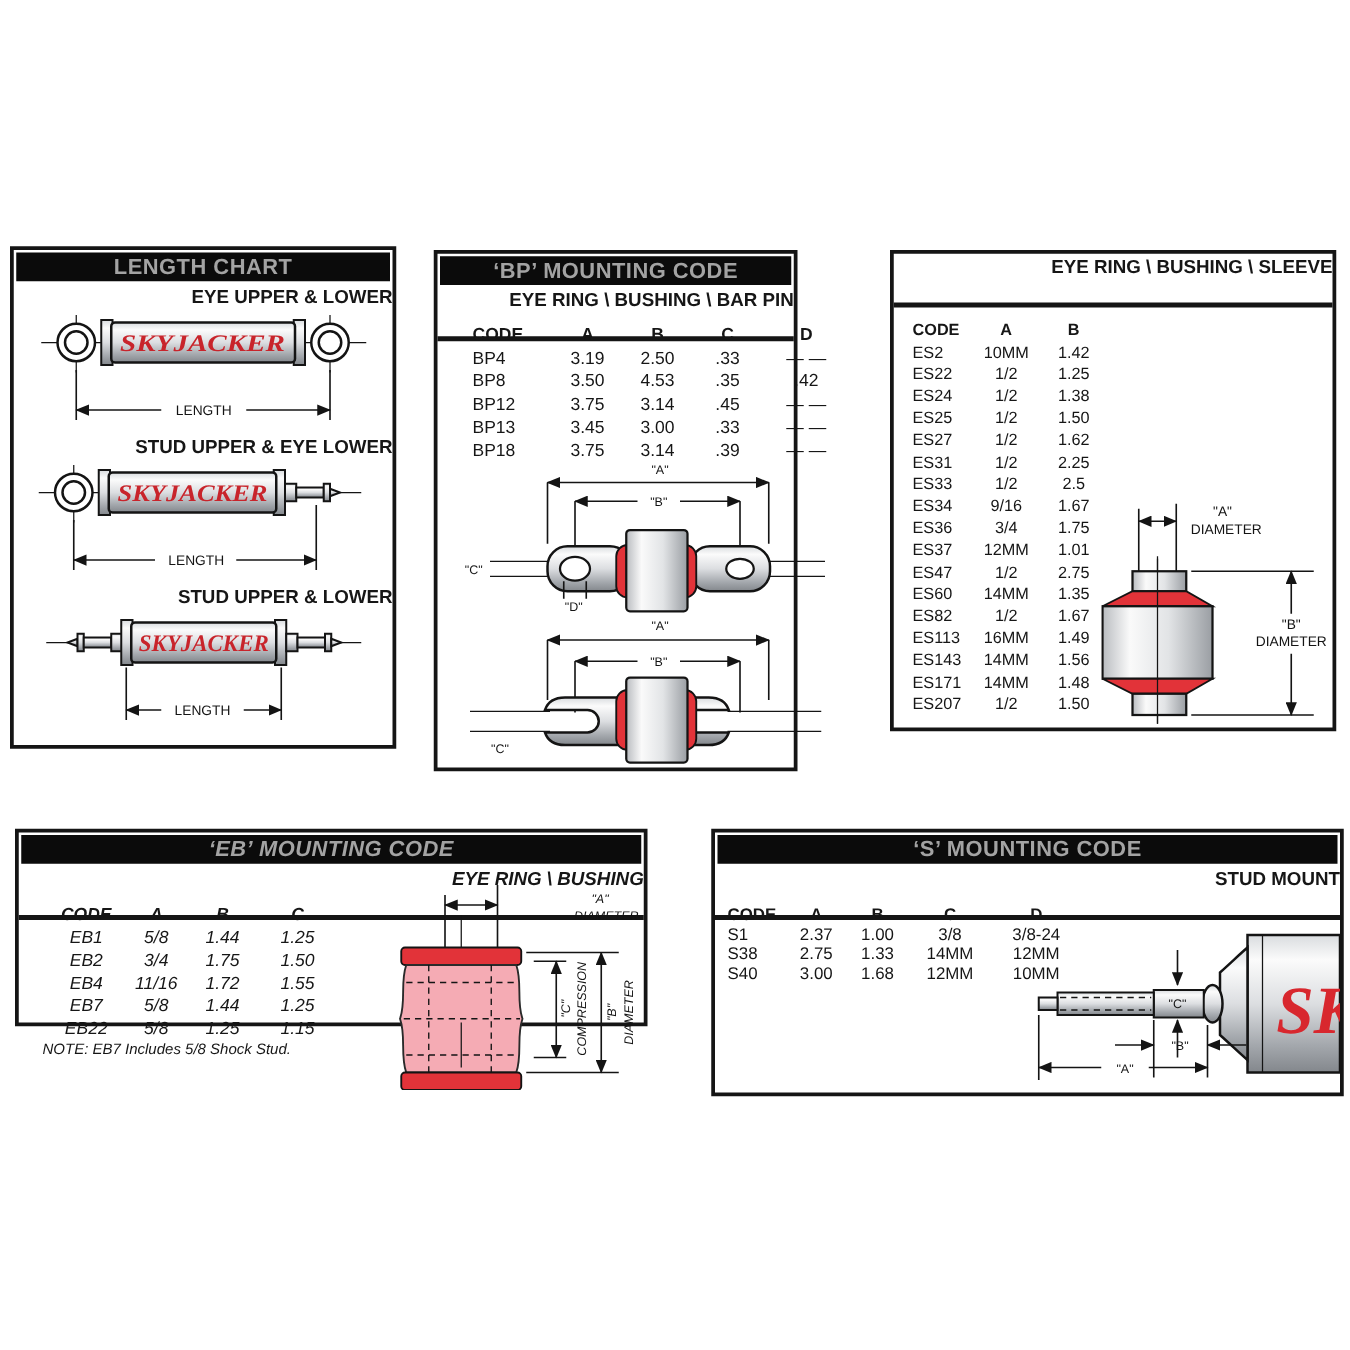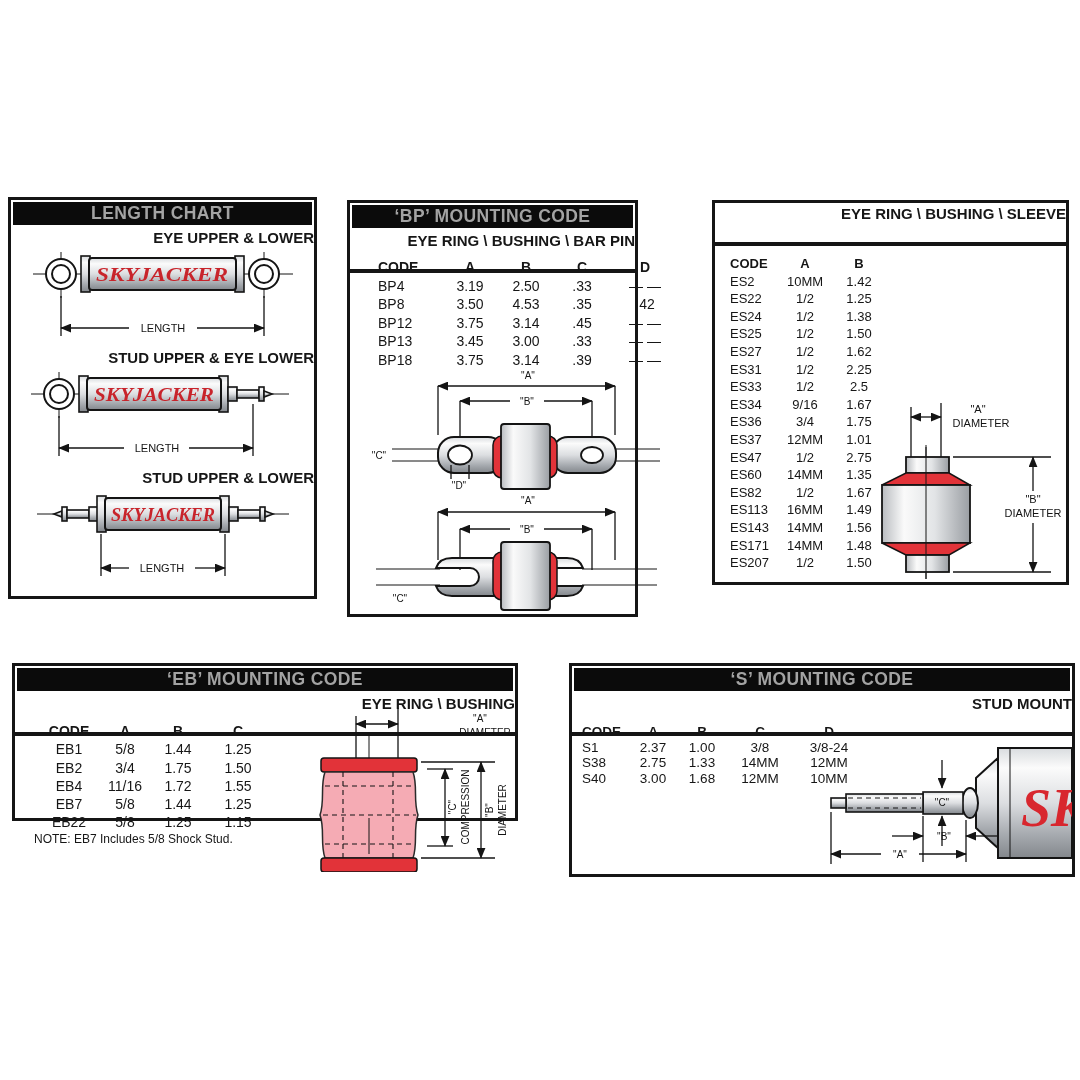--- a/index.html
+++ b/index.html
@@ -332,21 +332,21 @@
     <line class="thin" x1="45" y1="52" x2="45" y2="184"></line>
     <line class="dim" x1="72" y1="62" x2="170" y2="62"></line>
     <line class="dim" x1="72" y1="177" x2="170" y2="177"></line>
     <line class="dim" x1="152" y1="62" x2="152" y2="177" marker-start="url(#mA)" marker-end="url(#mA)"></line>
     <rect x="120" y="96" width="64" height="32" fill="#ffffff"></rect>
     <text class="dimtxt" x="152" y="108">"B"</text>
     <text class="dimtxt" x="152" y="122">DIAMETER</text>
   </svg>
 </div>
 
-<div class="panel" id="p-eb" style="left:12px;top:663px;width:506px;height:158px;">
+<div class="panel" id="p-eb" style="left:12px;top:663px;width:506px;height:158px;font-style:italic;">
   <div class="titlebar">‘EB’ MOUNTING CODE</div>
   <div class="subtitle">EYE RING \ BUSHING</div>
   <div class="hrule"></div>
 
   <div class="tblwrap">
     <div class="thead">
         <div>CODE</div>
         <div>A</div>
         <div>B</div>
         <div>C</div>

